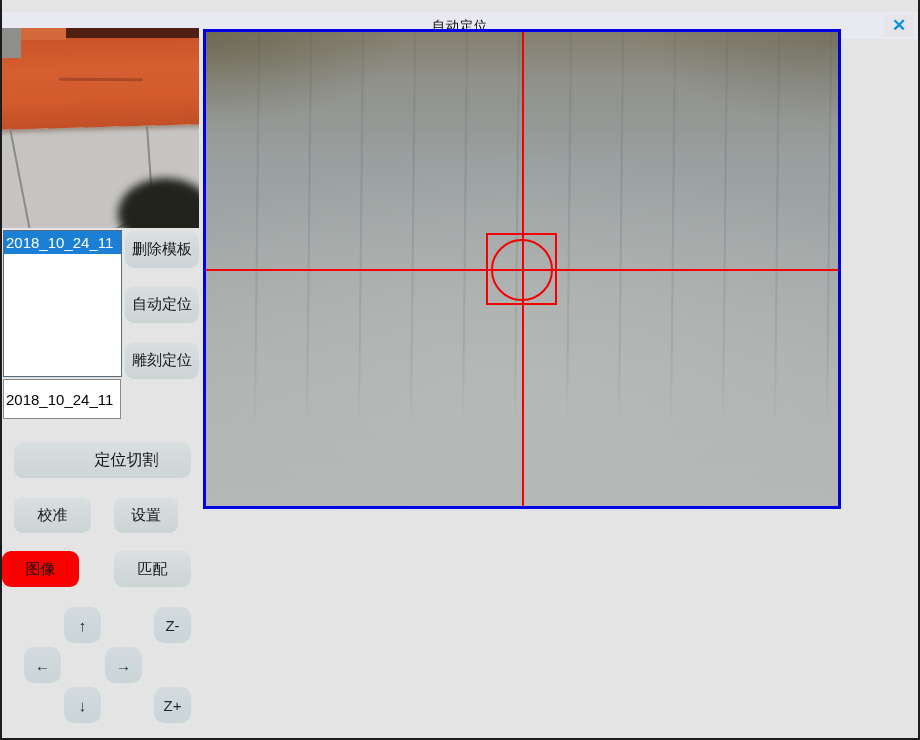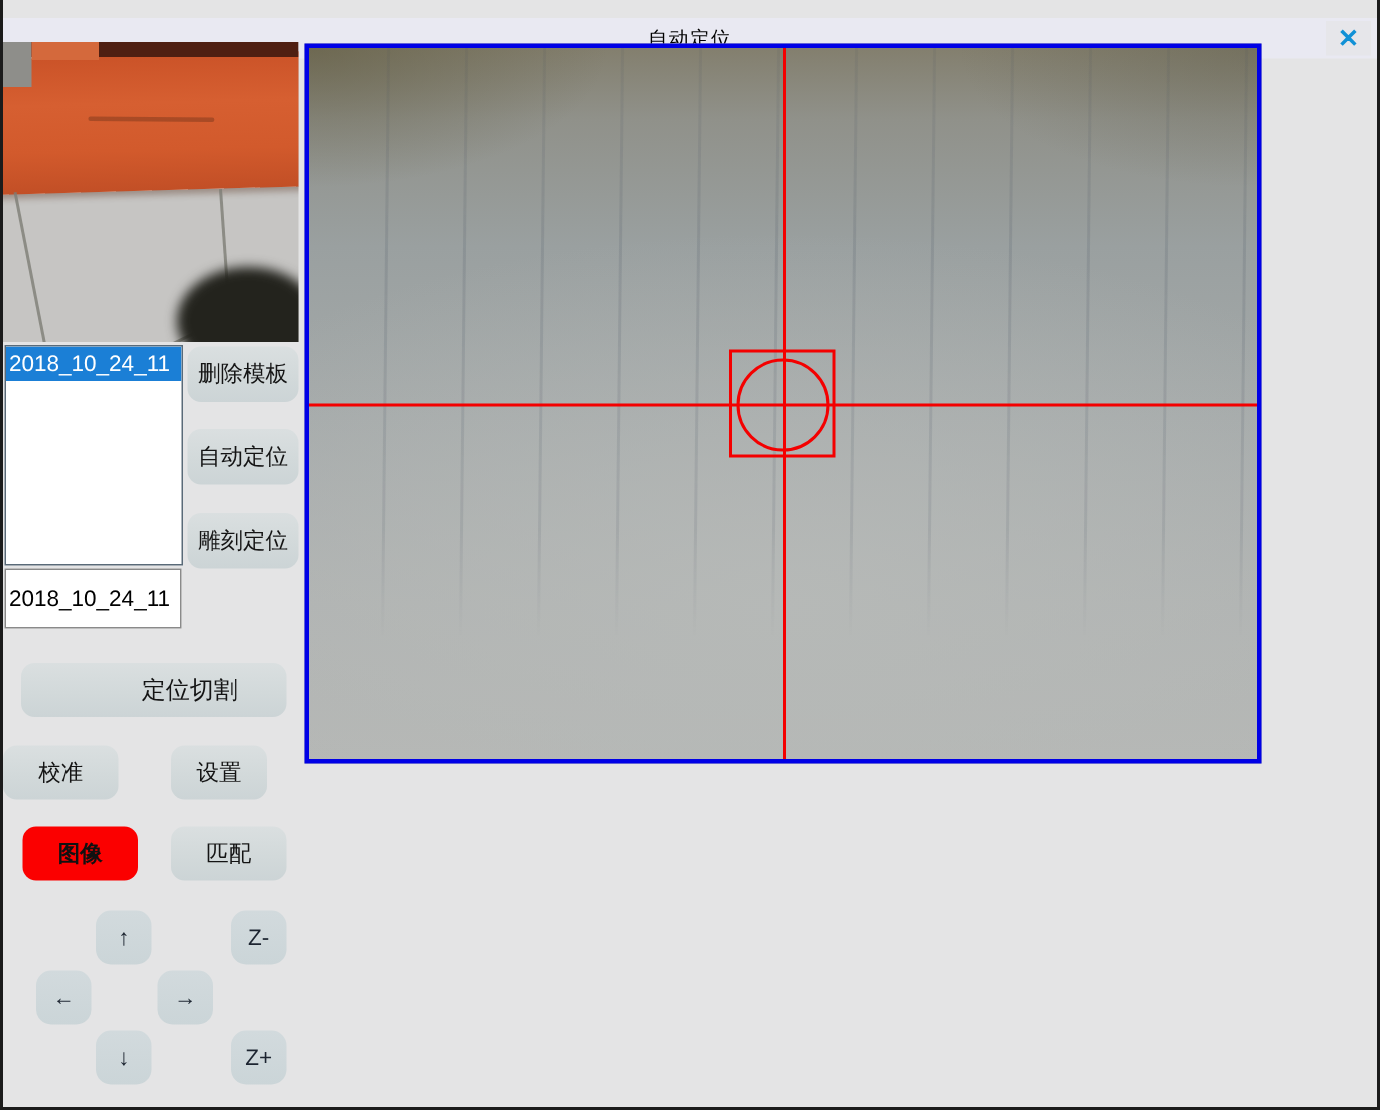--- a/index.html
+++ b/index.html
@@ -79,24 +79,24 @@
     display:flex; align-items:center; justify-content:center;
     font-family:"Liberation Sans","DejaVu Sans",sans-serif;
   }
   .tpl-btn { left:123px; width:74px; height:37px; }
   .b-delete  { top:231px; }
   .b-clear   { top:286px; }
   .b-engrave { top:342px;text-align:right; }
   .b-add     { top:383px; }
 
   .b-cut       { left:12px; top:442px; width:177px; height:36px; font-size:16px;padding-left:48px; }
-  .b-calibrate { left:0;  top:497px; width:77px; height:36px; }
+  .b-calibrate { left:12px;  top:497px; width:77px; height:36px; }
   .b-settings  { left:112px; top:497px; width:64px; height:36px; }
-  .b-image     { left:13px;  top:551px; width:77px; height:36px;
-                 background:#fb0000; color:#111;font-weight:bold; }
+  .b-image     { left:0;  top:551px; width:77px; height:36px;
+                 background:#fb0000; color:#111; }
   .b-match     { left:112px; top:551px; width:77px; height:36px; }
 
   .jog {
     background:linear-gradient(180deg,#d2dadd 0%,#cbd5d8 100%);
     width:37px; height:36px; border-radius:10px; font-size:15px; color:#1c2430;
   }
   .j-up    { left:62px;  top:607px; }
   .j-zmin  { left:152px; top:607px; }
   .j-left  { left:22px;  top:647px; }
   .j-right { left:103px; top:647px; }

